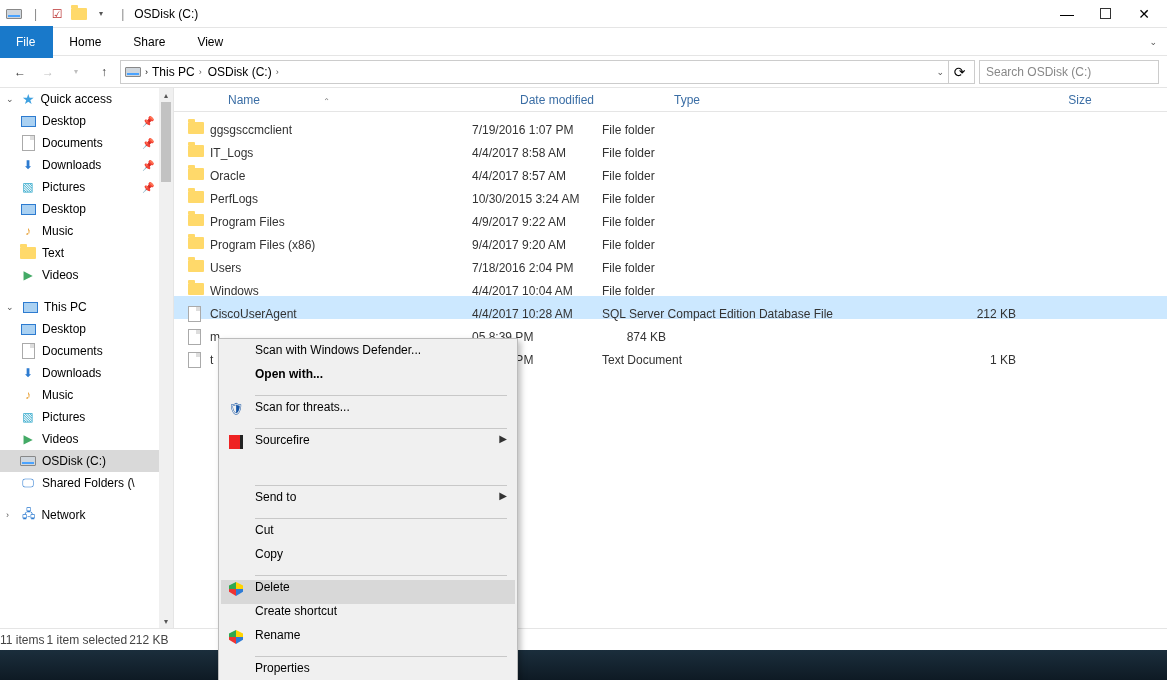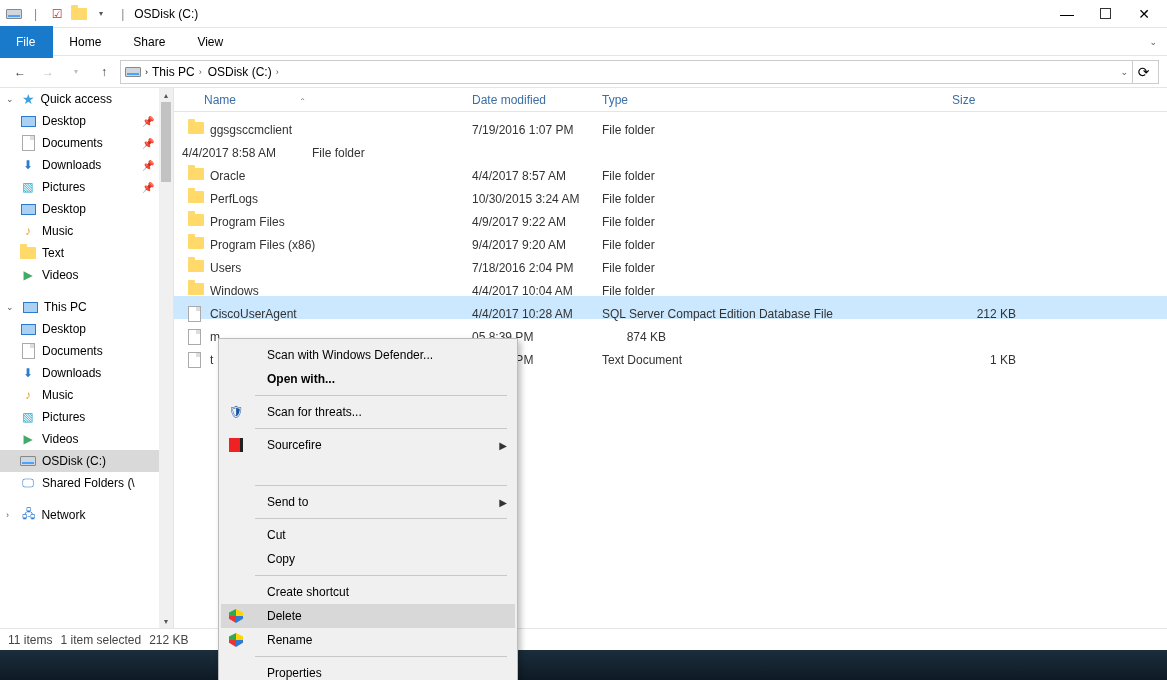--- a/index.html
+++ b/index.html
@@ -45,44 +45,44 @@
 .navitem.top { padding-left: 6px; font-size: 12px; }
 .navitem .exp { width: 10px; font-size: 9px; color: #555; }
 .navitem .pin { margin-left: auto; margin-right: 18px; color: #888; font-size: 10px; }
 .navitem.sel { background: #d9d9d9; }
 .navitem .ico { width: 16px; height: 16px; display: flex; align-items: center; justify-content: center; }
 .navspace { height: 10px; }
 
 
 .listarea { flex: 1; display: flex; flex-direction: column; }
 .colhead { display: flex; align-items: center; height: 24px; border-bottom: 1px solid #e5e5e5; color: #3b6ea5; }
-.colhead div { padding: 0 8px; }
+.colhead div { padding: 0 8px; margin-left: 24px; }
 .col-name { width: 290px; padding-left: 30px !important; }
 .col-date { width: 130px; }
 .col-type { width: 350px; }
-.col-size { width: 80px; text-align: left; }
+.col-size { width: 80px; text-align: center; }
 .row { display: flex; align-items: center; height: 23px; }
 .row.sel { background: #cce8ff; }
 .row .cell { padding: 0 8px; color: #333; margin-top: 12px; }
 .row .col-name { display: flex; align-items: center; gap: 6px; padding-left: 14px !important; }
 .row .col-name .ico { width: 16px; height: 16px; }
 .row .col-size { text-align: right; color: #333; }
 
 
 .ctxmenu { position: absolute; left: 218px; top: 338px; width: 300px; background: #f0f0f0; border: 1px solid #bcbcbc; box-shadow: 3px 3px 6px rgba(0,0,0,.25); padding: 4px 2px; }
-.ctxitem { display: flex; align-items: center; height: 24px; padding: 0 8px 0 6px; gap: 22px; }
+.ctxitem { display: flex; height: 24px; padding: 0 8px 0 6px; gap: 10px; }
 .ctxitem:hover, .ctxitem.hover { background: #d8d8d8; }
 .ctxitem .ico { width: 18px; height: 18px; display: flex; align-items: center; justify-content: center; }
 .ctxitem .lbl { flex: 1; }
 .ctxitem .sub { font-size: 10px; color: #333; }
 .ctxsep { height: 1px; background: #c8c8c8; margin: 4px 8px 4px 34px; }
 .ctxitem.bold .lbl { font-weight: 600; }
 
 
-.statusbar { position: absolute; bottom: 30px; left: 0; right: 0; height: 22px; display: flex; align-items: center; padding: 0 8px; gap: 8px; background: #fff; border-top: 1px solid #e5e5e5; color: #444; }
+.statusbar { position: absolute; bottom: 30px; left: 0; right: 0; height: 22px; display: flex; align-items: center; padding: 0 0; gap: 2px; background: #fff; border-top: 1px solid #e5e5e5; color: #444; }
 
 
 .bottomstrip { position: absolute; bottom: 0; left: 0; right: 0; height: 30px; background: linear-gradient(#1b2e3c,#0e1a24); }
 
 
 .folder-ico { width: 16px; height: 12px; background: #ffd96a; border-radius: 1px; position: relative; }
 .folder-ico::before { content:""; position:absolute; top:-3px; left:0; width:7px; height:3px; background:#ffd96a; border-radius:1px 1px 0 0; }
 .file-ico { width: 13px; height: 16px; background:#fff; border:1px solid #aaa; position:relative; }
 .file-ico::after { content:""; position:absolute; top:0; right:0; width:4px; height:4px; background:#ddd; }
 .disk-ico { width:16px; height:10px; background:#cfd6dd; border:1px solid #888; border-radius:1px; position:relative; }
@@ -147,20 +147,21 @@
       </span>
     <span class="crumb">
         <span>OSDisk (C:)</span>
         <span class="chev">›</span>
       </span>
     <div class="addrtail">
       <span class="drop">⌄</span>
     </div>
     <div class="refreshbtn">⟳</div>
   </div>
+  <div class="searchbox">Search OSDisk (C:)</div>
 </div>
 
 <div class="body">
 
   <div class="navpane">
     <div class="navitem top">
       <span class="exp">⌄</span>
       <span class="star-ico">★</span>
       <span>Quick access</span>
     </div>
@@ -302,20 +303,26 @@
             <span class="ico">
               <div class="folder-ico"></div>
             </span>
             <span>ggsgsccmclient</span>
           </div>
     <div class="cell col-date">7/19/2016 1:07 PM</div>
     <div class="cell col-type">File folder</div>
     <div class="cell col-size"></div>
   </div>
         <div class="row">
+    <div class="cell col-name">
+            <span class="ico">
+              <div class="folder-ico"></div>
+            </span>
+            <span>IT_Logs</span>
+          </div>
     <div class="cell col-date">4/4/2017 8:58 AM</div>
     <div class="cell col-type">File folder</div>
     <div class="cell col-size"></div>
   </div>
         <div class="row">
     <div class="cell col-name">
             <span class="ico">
               <div class="folder-ico"></div>
             </span>
             <span>Oracle</span>
@@ -457,31 +464,31 @@
   <div class="ctxsep"></div>
   <div class="ctxitem">
       <span class="ico"></span>
       <span class="lbl">Cut</span>
     </div>
   <div class="ctxitem">
       <span class="ico"></span>
       <span class="lbl">Copy</span>
     </div>
   <div class="ctxsep"></div>
-  <div class="ctxitem">
-      <span class="ico"></span>
-      <span class="lbl">Create shortcut</span>
-    </div>
   <div class="ctxitem hover">
       <span class="ico">
         <span class="uac-ico"></span>
       </span>
       <span class="lbl">Delete</span>
     </div>
   <div class="ctxitem">
+      <span class="ico"></span>
+      <span class="lbl">Create shortcut</span>
+    </div>
+  <div class="ctxitem">
       <span class="ico">
         <span class="uac-ico"></span>
       </span>
       <span class="lbl">Rename</span>
     </div>
   <div class="ctxsep"></div>
   <div class="ctxitem">
       <span class="ico"></span>
       <span class="lbl">Properties</span>
     </div>

